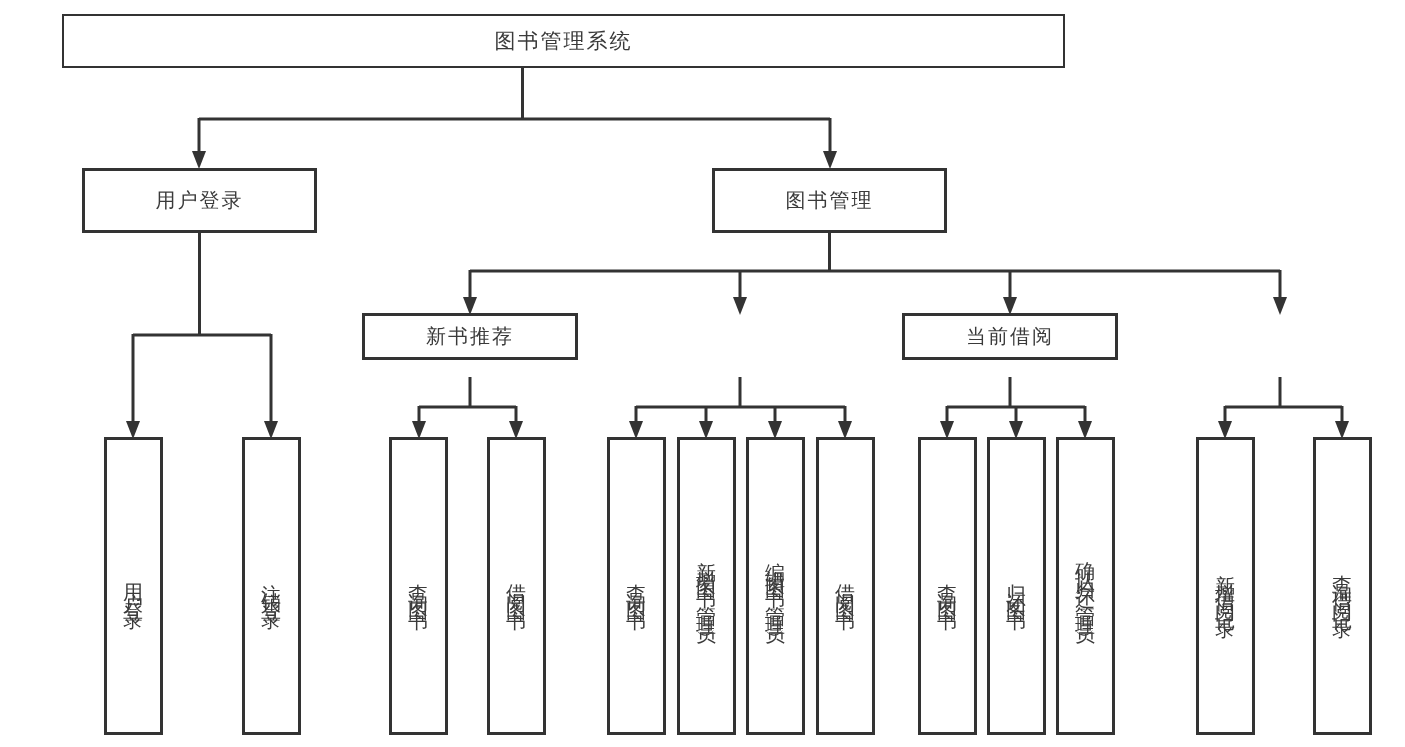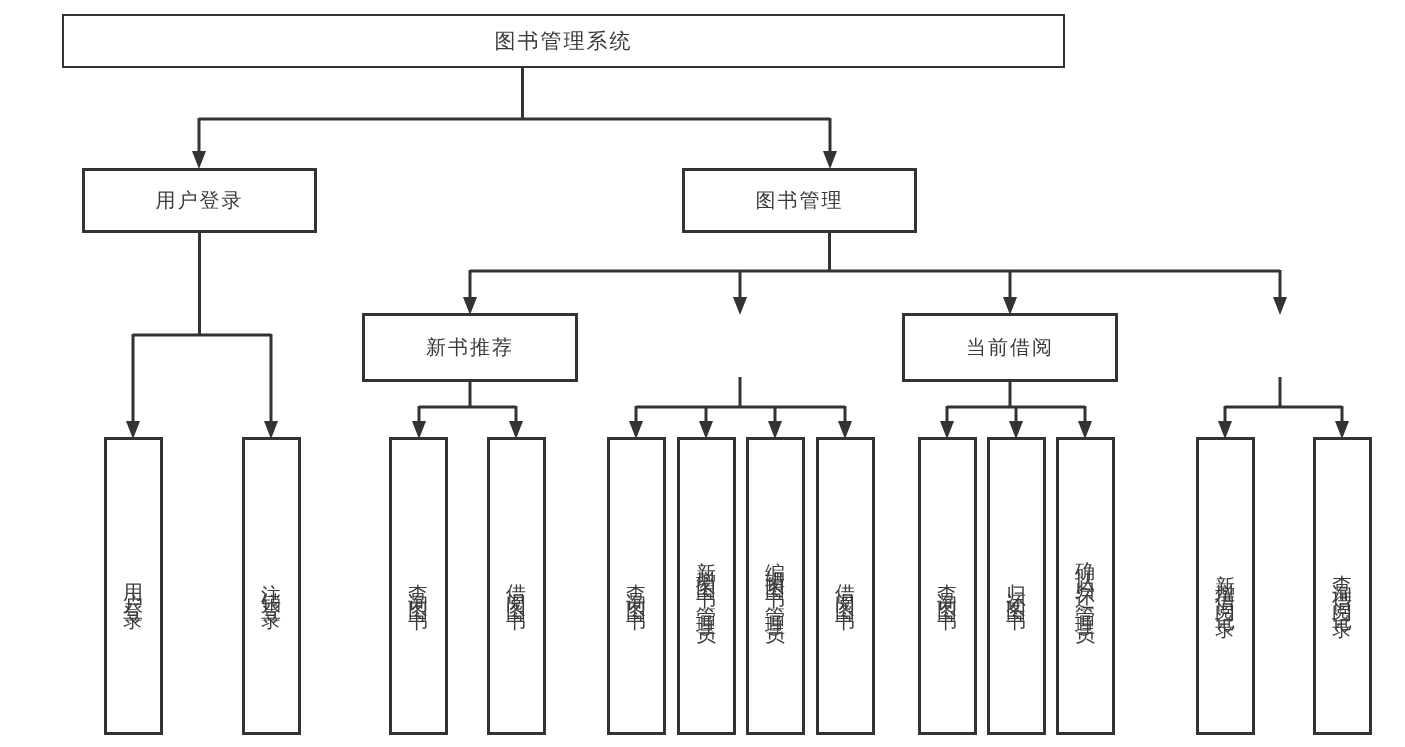--- a/index.html
+++ b/index.html
@@ -43,21 +43,21 @@
   }
   .root .h-label { font-size: 21px; }
   .v-label {
     writing-mode: vertical-rl;
     font-size: 20px;
     letter-spacing: 9px;
     line-height: 1;
     white-space: nowrap;
   }
   .leaf { width: 59px; top: 437px; height: 298px; }
-  .lvl3 { width: 216px; top: 313px; height: 69px; }
+  .lvl3 { width: 216px; top: 313px; height: 47px; }
   .lvl2 { width: 235px; top: 168px; height: 65px; }
   .watermark {
     position: absolute;
     top: 715px;
     right: 14px;
     font-size: 19px;
     color: #9e9e9e;
     letter-spacing: 1px;
     z-index: 3;
     white-space: nowrap;
@@ -144,21 +144,21 @@
     </g>
   </svg>
 
   <div class="node root" style="left:21px; top:14px; width:1003px; height:54px;margin-left:41px;">
     <span class="h-label">图书管理系统</span>
   </div>
 
   <div class="node lvl2" style="left:82px;">
     <span class="h-label">用户登录</span>
   </div>
-  <div class="node lvl2" style="left:682px;">
+  <div class="node lvl2" style="left:712px;">
     <span class="h-label">图书管理</span>
   </div>
 
   <div class="node lvl3" style="left:362px;">
     <span class="h-label">新书推荐</span>
   </div>
   <div class="node lvl3" style="left:902px;align-items:center;">
     <span class="h-label">当前借阅</span>
   </div>
 

